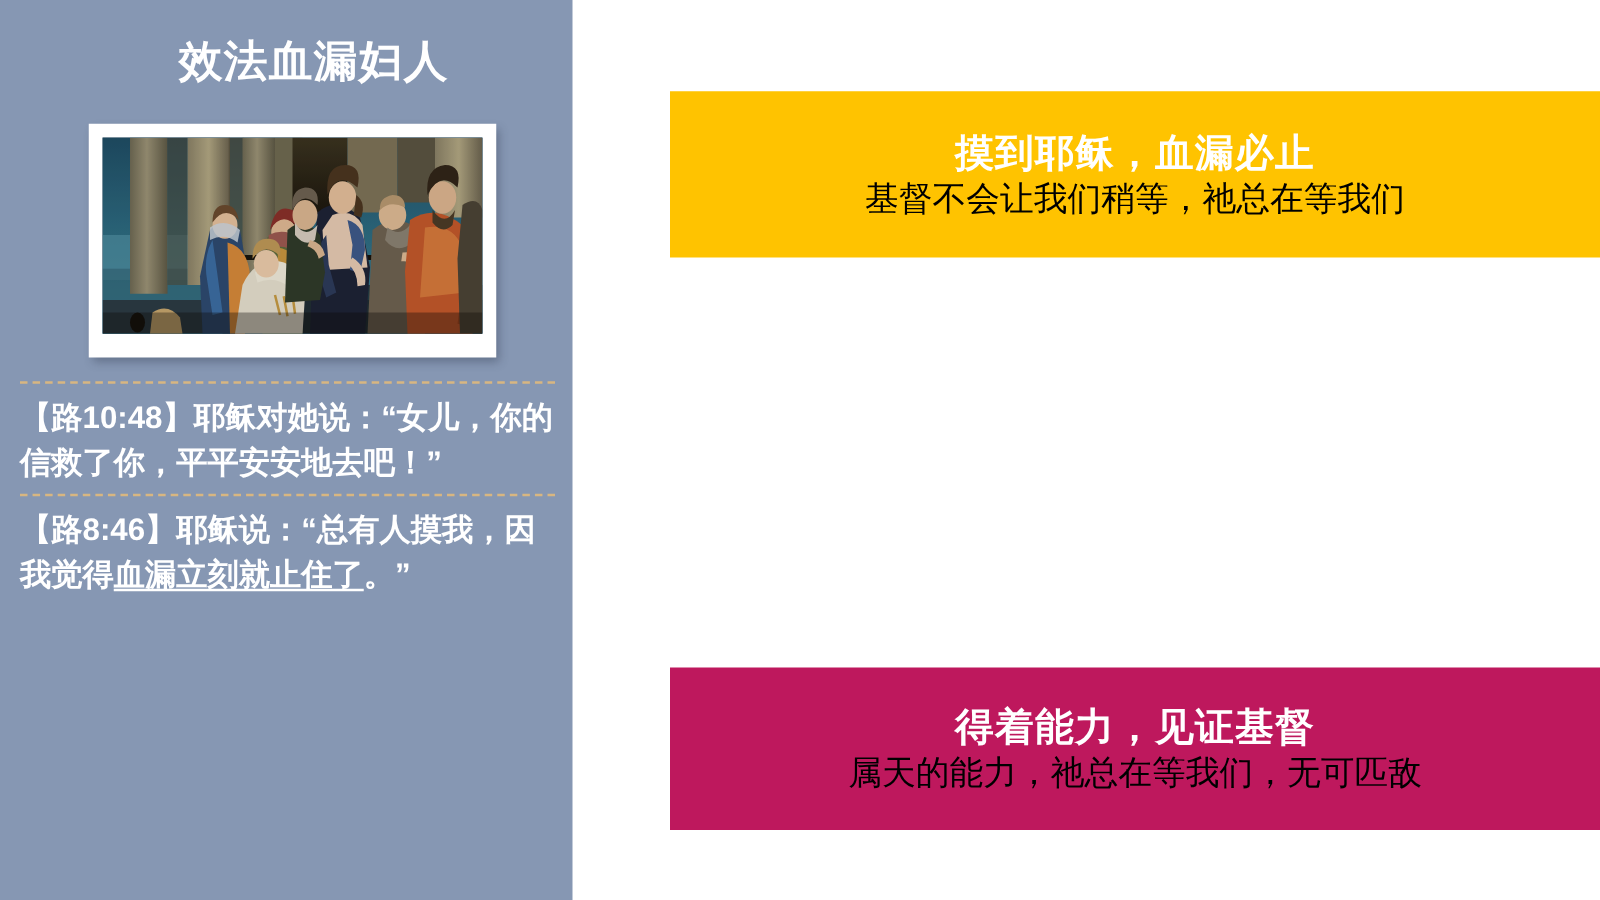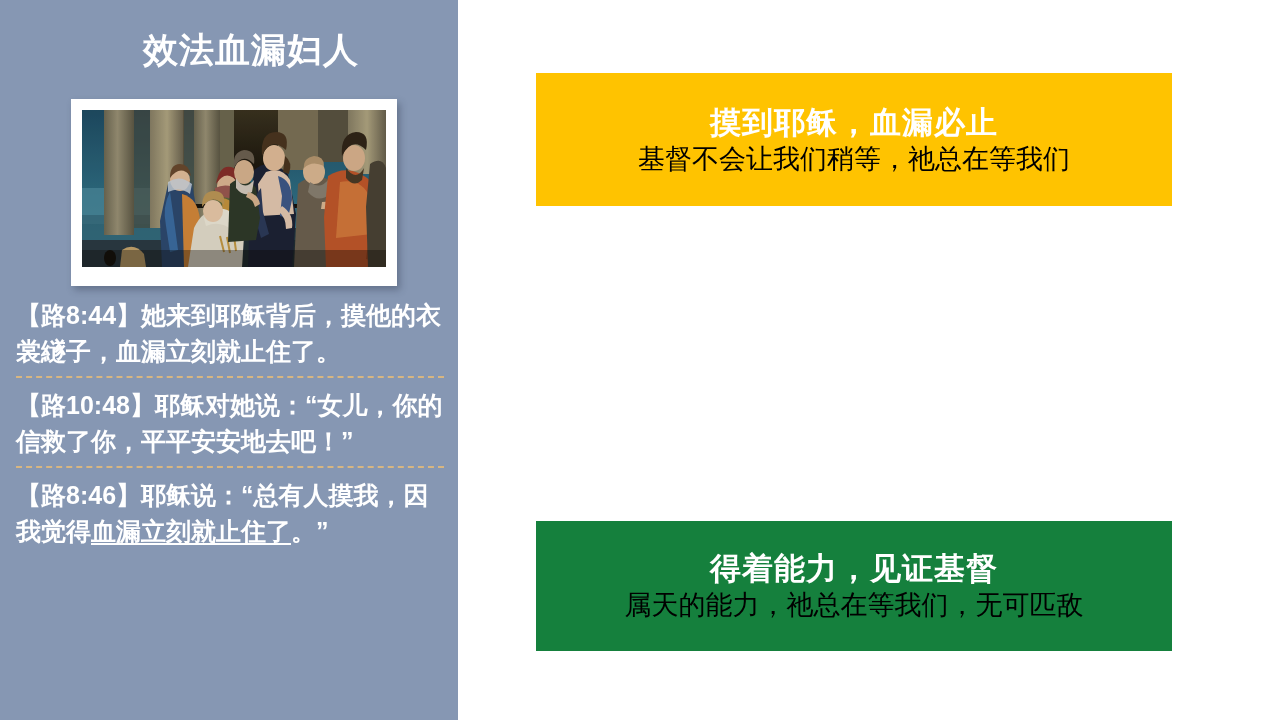--- a/index.html
+++ b/index.html
@@ -65,27 +65,27 @@
   }
   .sep {
     height:0; border-top:2px dashed #d8b681;
     margin:7px 2px 10px 2px;
   }
   .scripture u { text-decoration:underline; text-decoration-thickness:2px; text-underline-offset:3px; }
 
   
   .card {
     position:absolute;
-    left:536px; width:636px;
+    left:536px; width:744px;
     display:flex; flex-direction:column;
     align-items:center; justify-content:center;
   }
   #card-1 { top:73px;  height:133px; background:#FFC300; }
   #card-2 { top:303px; height:132px; background:#5B9BD5; }
-  #card-3 { top:521px; height:130px; background:#15803d; }
+  #card-3 { top:534px; height:130px; background:#be185d; }
 
   .card-title {
     color:#ffffff;
     font-size:31px;
     font-weight:bold;
     line-height:1.2;
     letter-spacing:1px;
     margin-bottom:2px;
   }
   .card-sub {
@@ -217,21 +217,20 @@
           <path d="M288 54 q12 -8 16 4 v99 h-18 l-2 -60 Z" fill="#4a4336"></path>
 
           <rect x="0" y="0" width="304" height="157" fill="#1a1206" opacity="0.1"></rect>
           <rect x="0" y="140" width="304" height="17" fill="#0c0a06" opacity="0.35"></rect>
         </svg>
       </div>
     </div>
 
     <div id="scriptures">
 
-      <div class="scripture">【路8:44】她来到耶稣背后，摸他的衣裳繸子，血漏立刻就止住了。</div>
 
       <div class="sep"></div>
 
       <div class="scripture">【路10:48】耶稣对她说：“女儿，你的信救了你，平平安安地去吧！”</div>
 
       <div class="sep"></div>
 
       <div class="scripture"><span>【路8:46】耶稣说：“总有人摸我，因我觉得</span><u>血漏立刻就止住了</u><span>。”</span></div>
 
     </div>

